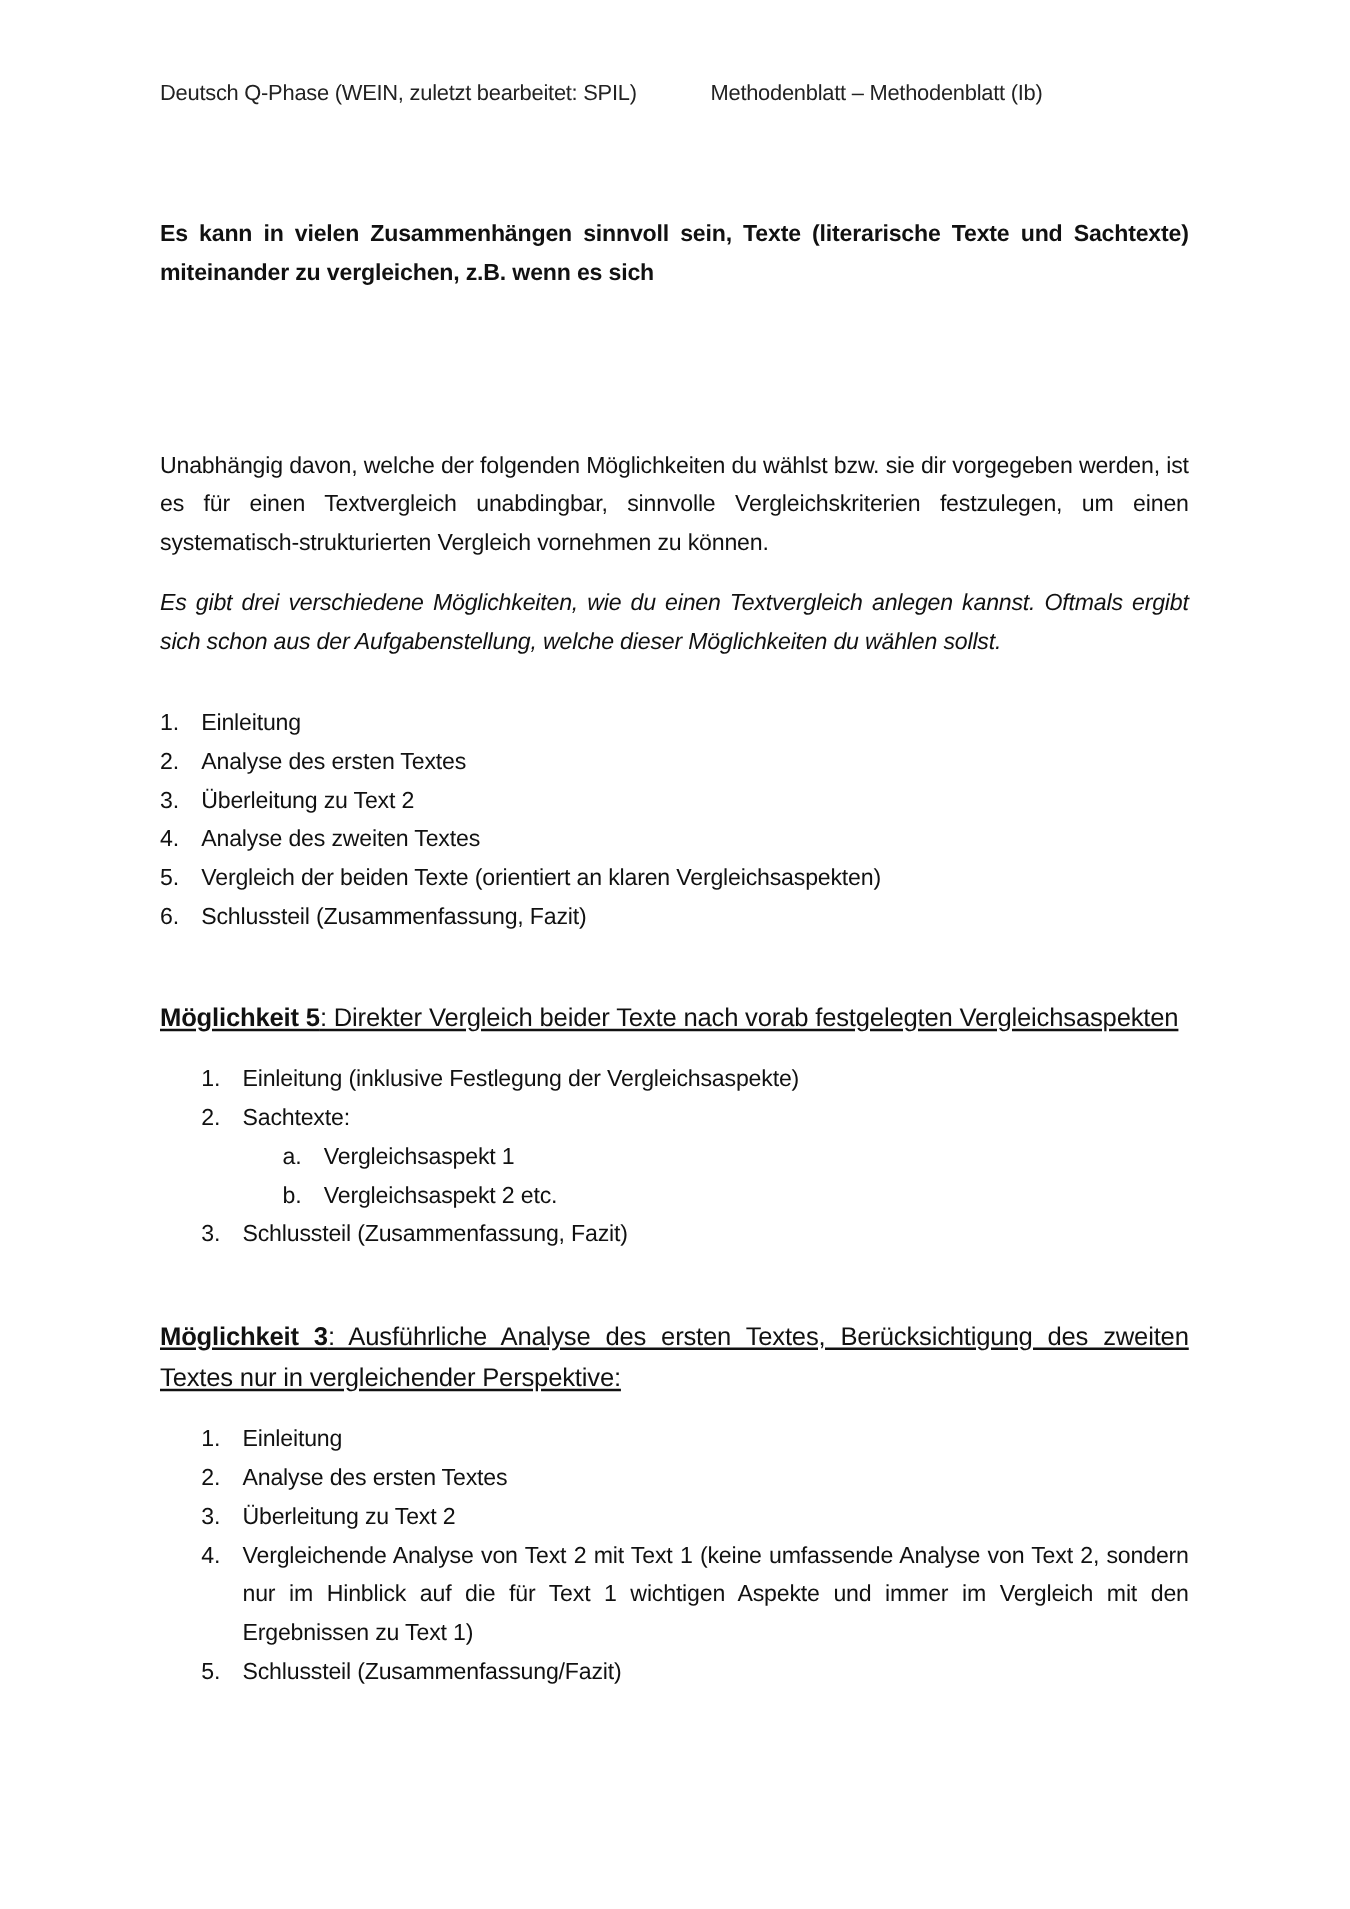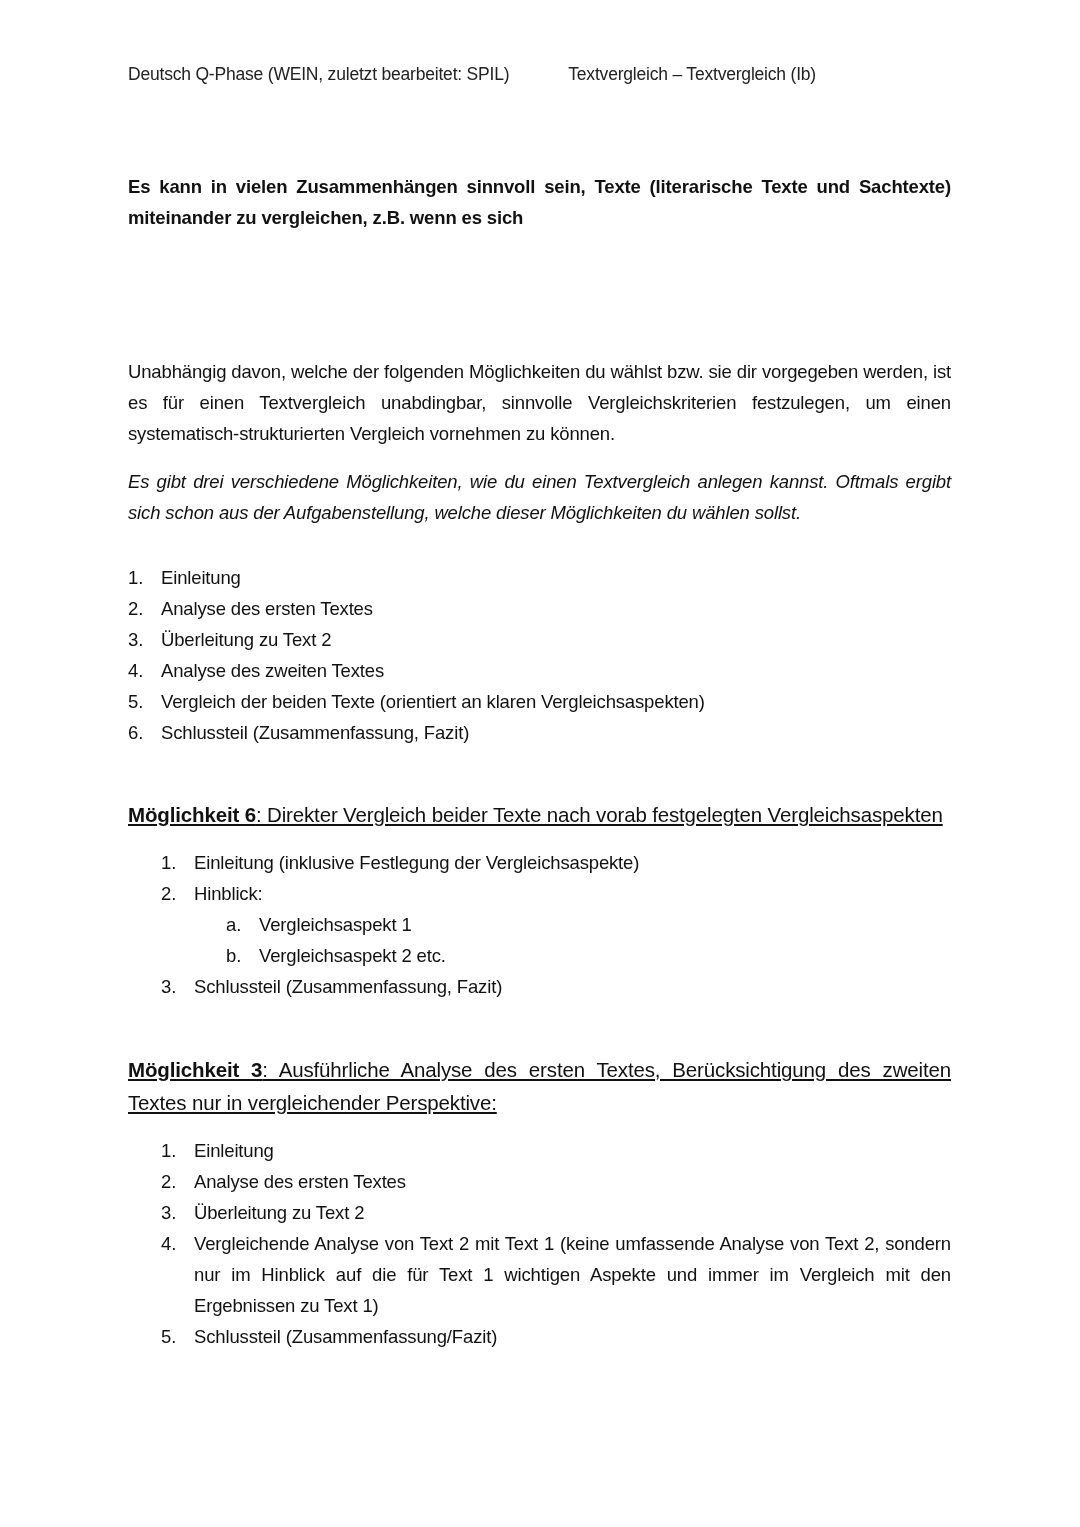--- a/index.html
+++ b/index.html
@@ -1,21 +1,21 @@
 <!DOCTYPE html>
 <html><head>
   <meta charset="utf-8">
   <style>
     html, body { margin: 0; padding: 0; background: #ffffff; }
     body {
       width: 1080px; height: 1527px; position: relative; overflow: hidden;
       font-family: "Liberation Sans", "DejaVu Sans", sans-serif;
       color: #111111;
     }
-    .page { position: absolute; left: 0; top: 0; width: 944px; height: 1527px; }
+    .page { position: absolute; left: 0; top: 0; width: 944px; height: 1527px; padding-left: 18px; }
     .hdr { position: absolute; top: 64px; font-size: 17.5px; color: #222; letter-spacing: -0.2px; }
     .hdr-left { left: 128px; }
     .hdr-right { right: 128px; }
     .title-wrap {
       position: absolute; left: 126px; width: 828px; top: 128px;
       text-align: center; font-size: 22px; padding-bottom: 6px;
       border-bottom: 1.5px solid #111;
     }
     .title-wrap b { font-weight: bold; }
     .content { position: absolute; left: 128px; width: 823px; font-size: 18.5px; line-height: 31px; letter-spacing: -0.15px; }
@@ -33,21 +33,21 @@
     ol.sub li { padding-left: 131px; }
     ol.sub li .num { left: 98px; }
     .justify { text-align: justify; }
   </style>
 </head>
 <body>
 
 <div class="page">
 
   <div class="hdr hdr-left">Deutsch Q-Phase (WEIN, zuletzt bearbeitet: SPIL)</div>
-  <div class="hdr hdr-right">Textvergleich – Textvergleich (Ib)</div>
+  <div class="hdr hdr-right">Methodenblatt – Methodenblatt (Ib)</div>
 
 
   <div class="content" style="top:171px;font-weight:bold;">
     <p>Es kann in vielen Zusammenhängen sinnvoll sein, Texte (literarische Texte und Sachtexte) miteinander zu vergleichen, z.B. wenn es sich</p>
   </div>
 
   <div class="content" style="top:356px;">
     <p>Unabhängig davon, welche der folgenden Möglichkeiten du wählst bzw. sie dir vorgegeben werden, ist es für einen Textvergleich unabdingbar, sinnvolle Vergleichskriterien festzulegen, um einen systematisch-strukturierten Vergleich vornehmen zu können.</p>
   </div>
 
@@ -61,25 +61,25 @@
       <li><span class="num">2.</span><span>Analyse des ersten Textes</span></li>
       <li><span class="num">3.</span><span>Überleitung zu Text 2</span></li>
       <li><span class="num">4.</span><span>Analyse des zweiten Textes</span></li>
       <li><span class="num">5.</span><span>Vergleich der beiden Texte (orientiert an klaren Vergleichsaspekten)</span></li>
       <li><span class="num">6.</span><span>Schlussteil (Zusammenfassung, Fazit)</span></li>
     </ol>
   </div>
 
   <div class="content" style="top:798px;">
     <div class="heading" style="text-align:justify; text-align-last:left;">
-      <b>Möglichkeit 6</b><span>: Direkter Vergleich beider Texte nach vorab festgelegten Vergleichsaspekten</span>
+      <b>Möglichkeit 5</b><span>: Direkter Vergleich beider Texte nach vorab festgelegten Vergleichsaspekten</span>
     </div>
     <ol class="indented" style="margin-top:16px;">
       <li><span class="num">1.</span><span>Einleitung (inklusive Festlegung der Vergleichsaspekte)</span></li>
-      <li><span class="num">2.</span><span>Hinblick:</span></li>
+      <li><span class="num">2.</span><span>Sachtexte:</span></li>
     </ol>
     <ol class="sub">
       <li><span class="num">a.</span><span>Vergleichsaspekt 1</span></li>
       <li><span class="num">b.</span><span>Vergleichsaspekt 2 etc.</span></li>
     </ol>
     <ol class="indented">
       <li><span class="num">3.</span><span>Schlussteil (Zusammenfassung, Fazit)</span></li>
     </ol>
   </div>
 

